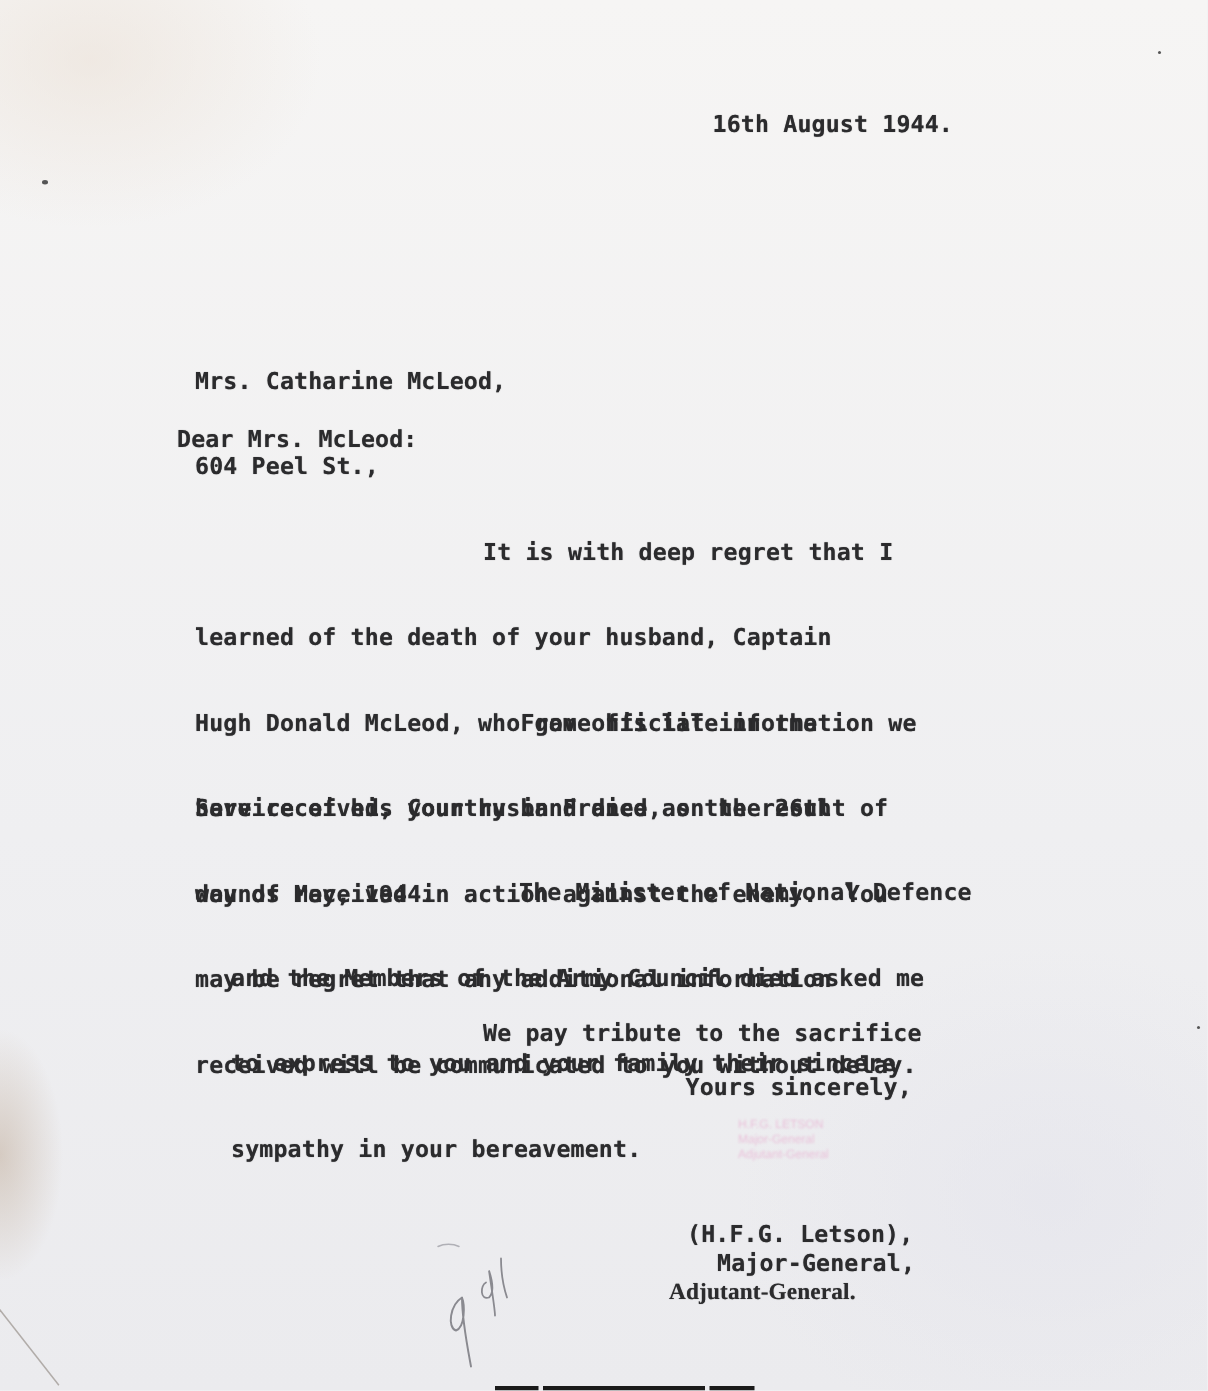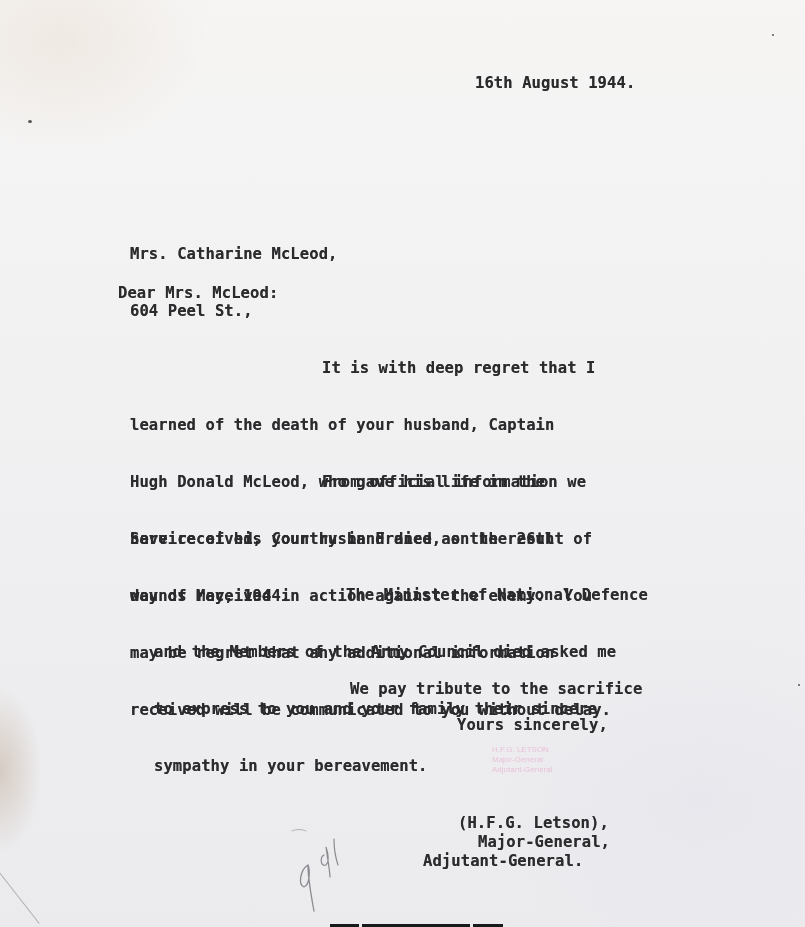--- a/index.html
+++ b/index.html
@@ -37,32 +37,32 @@
     font-family: "DejaVu Sans Mono", "Liberation Mono", monospace;
     font-weight: bold;
     font-size: 15.5px;
     line-height: 19px;
     color: #2b2b2d;
     letter-spacing: 0.1px;
     white-space: pre;
     text-shadow: 0 0 0.6px rgba(40,40,40,0.6);
   }
   .line { display: block; height: 19px; }
-  .indent { padding-left: 192px; }
+  .indent { padding-left: 192px; text-align: right; }
   .date { left: 475px; top: 74px; }
   .address { left: 130px; top: 207px; }
   .salutation { left: 118px; top: 284px; }
   .p1 { left: 130px; top: 321px; }
   .p2 { left: 130px; top: 435px; }
   .p3 { left: 130px; top: 548px; margin-left: 24px; }
-  .p4 { left: 130px; top: 642px; margin-left: 28px; }
+  .p4 { left: 130px; top: 642px; }
   .closing { left: 457px; top: 699px; margin-top: 17px; }
   .sig-name { left: 458px; top: 814px; }
   .sig-rank { left: 478px; top: 833px; }
-  .sig-title { left: 423px; top: 852px; }
+  .sig-title { left: 446px; top: 852px; font-family: Liberation Serif, serif; }
   .stamp {
     position: absolute;
     left: 492px; top: 745px;
     width: 100px;
     font-family: "Liberation Sans", sans-serif;
     font-size: 8px;
     line-height: 10px;
     color: rgba(230,140,190,0.45);
     filter: blur(0.6px);
   }

